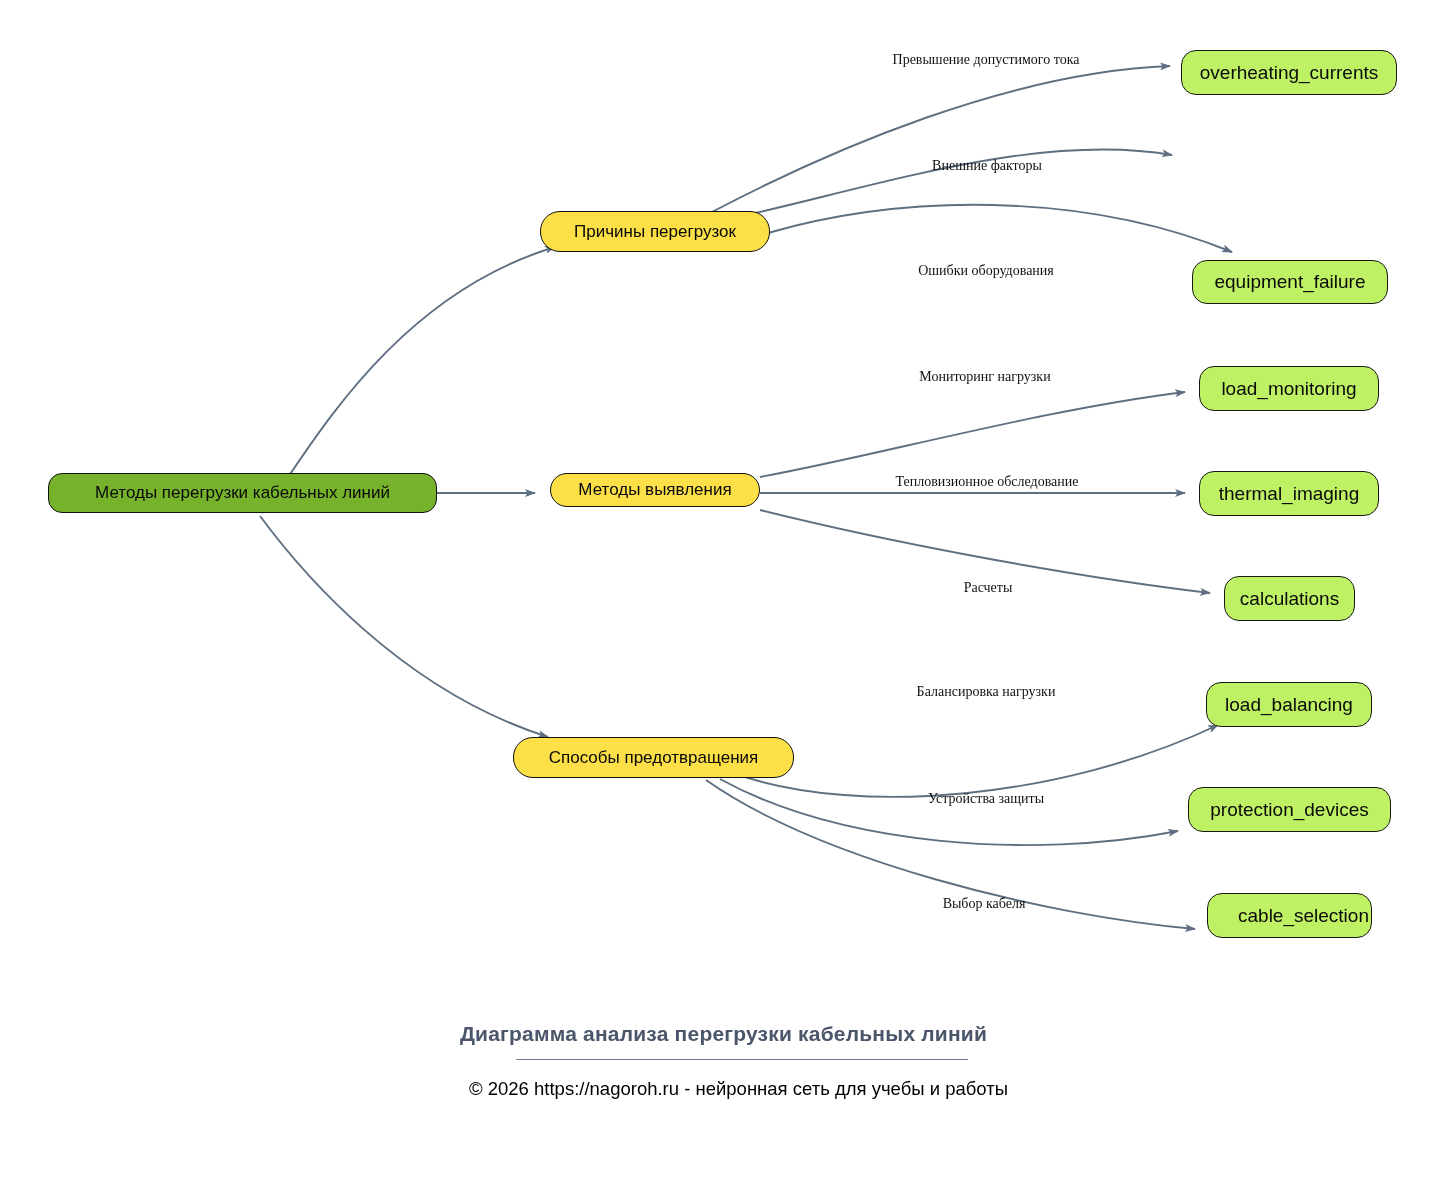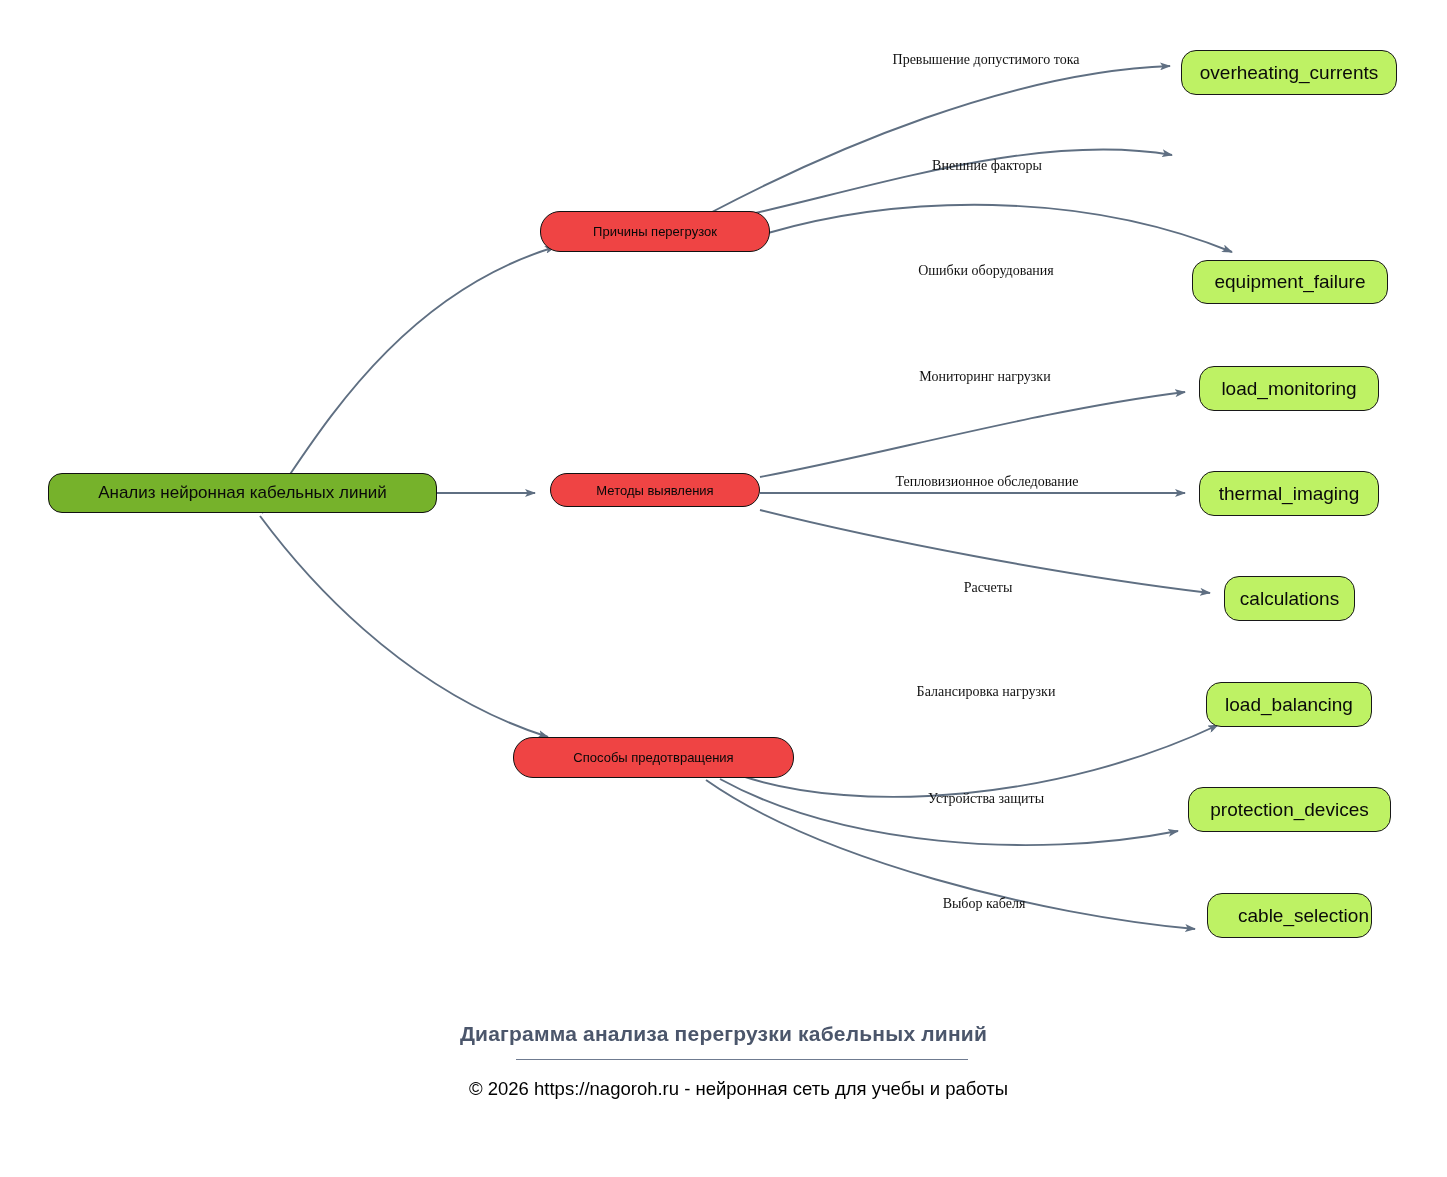--- a/index.html
+++ b/index.html
@@ -39,24 +39,24 @@
     border-radius: 13px;
   }
   .node-root {
     background: #76b22b;
     border: 1.6px solid #111111;
     color: #0a0a0a;
     font-size: 17px;
     border-radius: 14px;
   }
   .node-branch {
-    background: #ef4444;
+    background: #fde047;
     border: 1.6px solid #111111;
     color: #080808;
-    font-size: 13px;
+    font-size: 17px;
     border-radius: 20px;
   }
   .node-leaf {
     background: #bef264;
     border: 1.5px solid #181818;
     color: #0a0a0a;
     font-size: 19px;
     border-radius: 15px;
   }
   .edge-label {
@@ -118,21 +118,21 @@
     <path d="M 760,477 C 880,455 1040,410 1185,392" fill="none" stroke="#5f6f82" stroke-width="1.9" marker-end="url(#arrowhead)"></path>
     <path d="M 760,493 L 1185,493" fill="none" stroke="#5f6f82" stroke-width="1.9" marker-end="url(#arrowhead)"></path>
     <path d="M 760,510 C 880,540 1060,575 1210,593" fill="none" stroke="#5f6f82" stroke-width="1.9" marker-end="url(#arrowhead)"></path>
 
     <path d="M 742,776 C 860,815 1060,800 1218,725" fill="none" stroke="#5f6f82" stroke-width="1.9" marker-end="url(#arrowhead)"></path>
     <path d="M 720,779 C 840,845 1030,860 1178,831" fill="none" stroke="#5f6f82" stroke-width="1.9" marker-end="url(#arrowhead)"></path>
     <path d="M 706,780 C 820,860 1040,915 1195,929" fill="none" stroke="#5f6f82" stroke-width="1.9" marker-end="url(#arrowhead)"></path>
   </svg>
 
   <div class="node node-root" style="left:48px; top:473px; width:389px; height:40px;">
-    <span>Анализ нейронная кабельных линий</span>
+    <span>Методы перегрузки кабельных линий</span>
   </div>
 
   <div class="node node-branch" style="left:540px; top:211px; width:230px; height:41px;">
     <span>Причины перегрузок</span>
   </div>
   <div class="node node-leaf" style="left:1181px; top:50px; width:216px; height:45px;">
     <span>overheating_currents</span>
   </div>
   <div class="node node-leaf" style="left:1192px; top:260px; width:196px; height:44px;">
     <span>equipment_failure</span>

